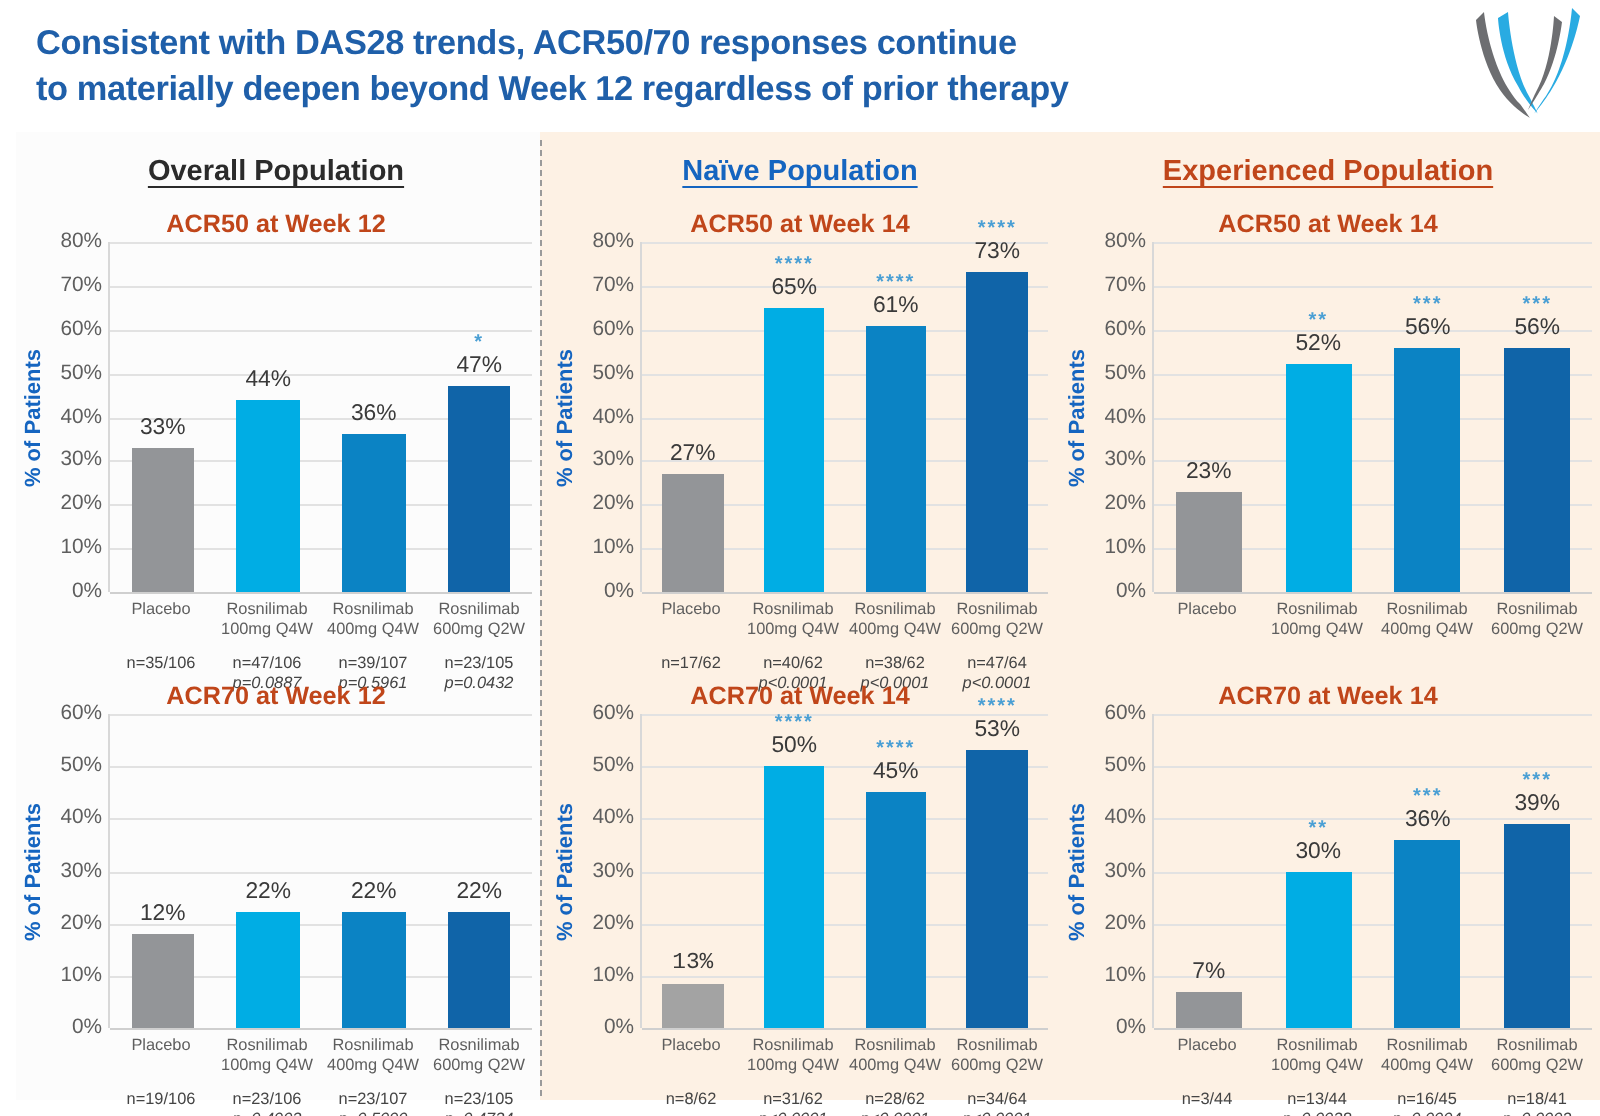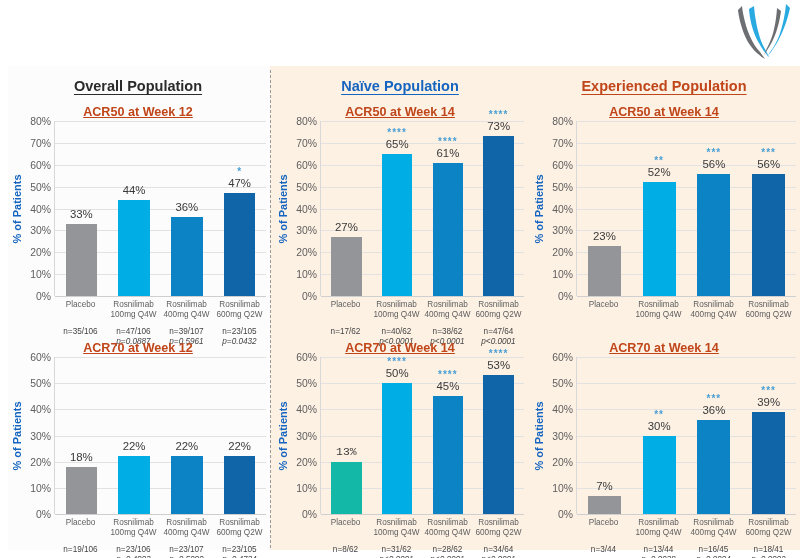--- a/index.html
+++ b/index.html
@@ -53,21 +53,21 @@
     text-decoration: underline; text-underline-offset: 3px;
   }
   #sect-overall      { left: 10px;  width: 256px; color: #2b2b2b; }
   #sect-naive        { left: 276px; width: 248px; color: #1565c0; }
   #sect-experienced  { left: 532px; width: 264px; color: #c0461a; }
 
   
   .chart { position: absolute; z-index: 4; }
   .chart-title {
     text-align: center; font-size: 12.6px; font-weight: bold;
-    color: #c0461a; height: 17px; line-height: 17px; text-decoration: underline;
+    color: #c0461a; height: 17px; line-height: 17px;
   }
   .plot-wrap { position: relative; display: flex; }
 
   .ylabel {
     width: 14px; position: relative;
     color: #1565c0; font-size: 11px; font-weight: bold;
   }
   .ylabel span {
     position: absolute; left: 50%; top: 50%;
     transform: translate(-50%,-50%) rotate(-90deg);
@@ -126,20 +126,24 @@
 <body>
 
 <div id="slide">
 
   <div id="panel-left"></div>
   <div id="panel-right"></div>
   <div id="panel-right-white"></div>
   <div id="divider"></div>
 
   <div id="header">
+    <div id="title">
+      <div>Consistent with DAS28 trends, ACR50/70 responses continue</div>
+      <div>to materially deepen beyond Week 12 regardless of prior therapy</div>
+    </div>
     <div id="logo">
       <svg viewBox="0 0 62 62" width="62" height="62" aria-hidden="true">
         <path d="M10 4 C10 4 13 34 28 50 C31 54 33 57 33 57 C33 57 24 52 18 43 C8 28 6 8 6 8 Z" fill="#6d6e71"></path>
         <path d="M22 4 C22 4 24 32 33 47 C35 51 37 55 37 55 C37 55 31 49 27 41 C18 26 17 7 17 7 Z" fill="#29abe2"></path>
         <path d="M54 2 C54 2 52 30 41 46 C38 50 35 55 35 55 C35 55 41 48 46 39 C55 23 58 6 58 6 Z" fill="#29abe2"></path>
         <path d="M45 6 C45 6 44 30 36 44 C34 48 32 53 32 53 C32 53 36 47 40 40 C47 27 49 9 49 9 Z" fill="#6d6e71"></path>
       </svg>
     </div>
   </div>
 
@@ -393,21 +397,21 @@
             <div class="gridline base" style="top: 157px;"></div>
             <div class="gridline" style="top: 130.833px;"></div>
             <div class="gridline" style="top: 104.667px;"></div>
             <div class="gridline" style="top: 78.5px;"></div>
             <div class="gridline" style="top: 52.3333px;"></div>
             <div class="gridline" style="top: 26.1667px;"></div>
             <div class="gridline" style="top: 0px;"></div>
             <div class="bars">
               <div class="bar-slot">
                 <div class="bar" title="Placebo: 18%" style="height: 47.1px; background: rgb(147, 149, 152);">
-                  <div class="bar-value">18%</div>
+                  <div class="bar-value">12%</div>
                 </div>
               </div>
               <div class="bar-slot">
                 <div class="bar" title="Rosnilimab 100mg Q4W: 22%" style="height: 57.5667px; background: rgb(0, 173, 228);">
                   <div class="bar-value">22%</div>
                 </div>
               </div>
               <div class="bar-slot">
                 <div class="bar" title="Rosnilimab 400mg Q4W: 22%" style="height: 57.5667px; background: rgb(11, 131, 196);">
                   <div class="bar-value">22%</div>
@@ -463,21 +467,21 @@
           <div class="plot">
             <div class="gridline base" style="top: 157px;"></div>
             <div class="gridline" style="top: 130.833px;"></div>
             <div class="gridline" style="top: 104.667px;"></div>
             <div class="gridline" style="top: 78.5px;"></div>
             <div class="gridline" style="top: 52.3333px;"></div>
             <div class="gridline" style="top: 26.1667px;"></div>
             <div class="gridline" style="top: 0px;"></div>
             <div class="bars">
               <div class="bar-slot">
-                <div class="bar" title="Placebo: 13%" style="height: 52px; background: #14b8a6; font-family: Liberation Mono, monospace;">
+                <div class="bar" title="Placebo: 13%" style="height: 22px; background: #a3a3a3; font-family: Liberation Mono, monospace;">
                   <div class="bar-value">13%</div>
                 </div>
               </div>
               <div class="bar-slot">
                 <div class="bar" title="Rosnilimab 100mg Q4W: 50%" style="height: 130.833px; background: rgb(0, 173, 228);">
                   <div class="bar-value">50%</div>
                   <div class="bar-sig" style="color: rgb(74, 159, 212);">****</div>
                 </div>
               </div>
               <div class="bar-slot">

